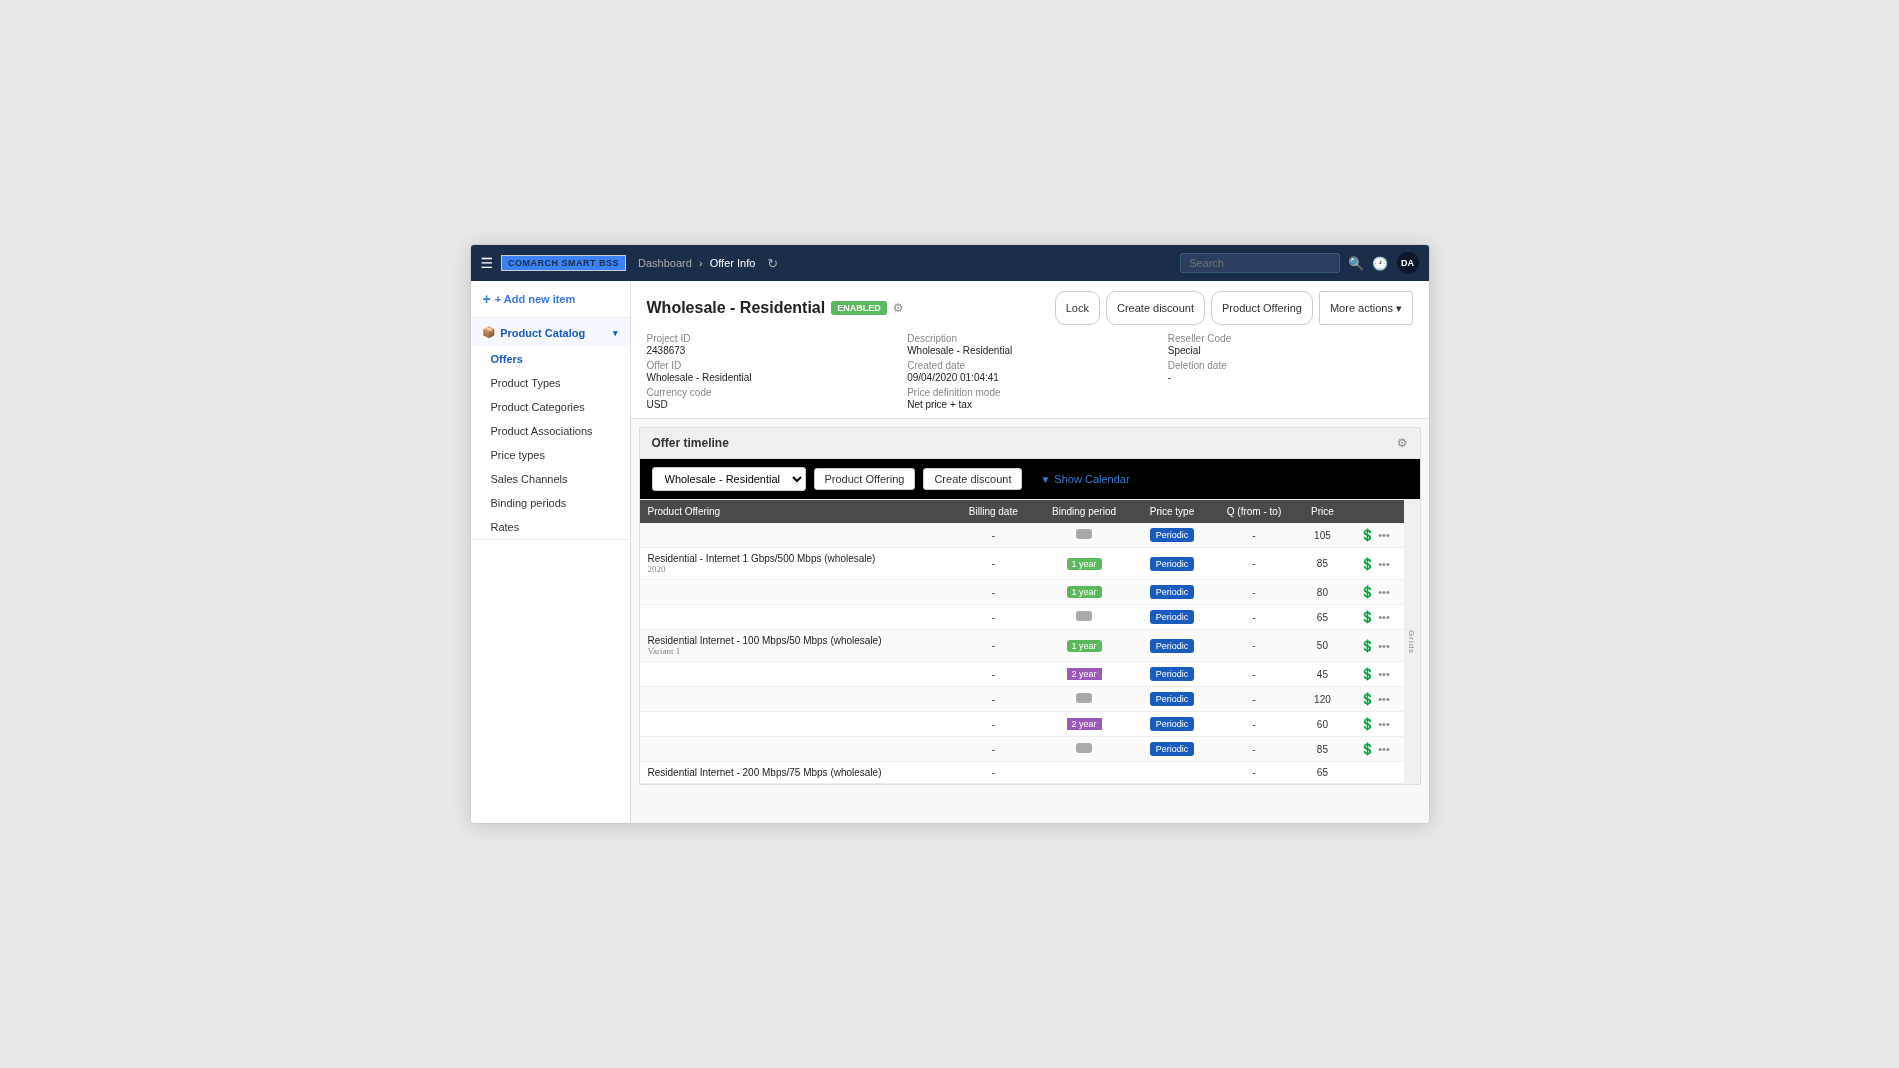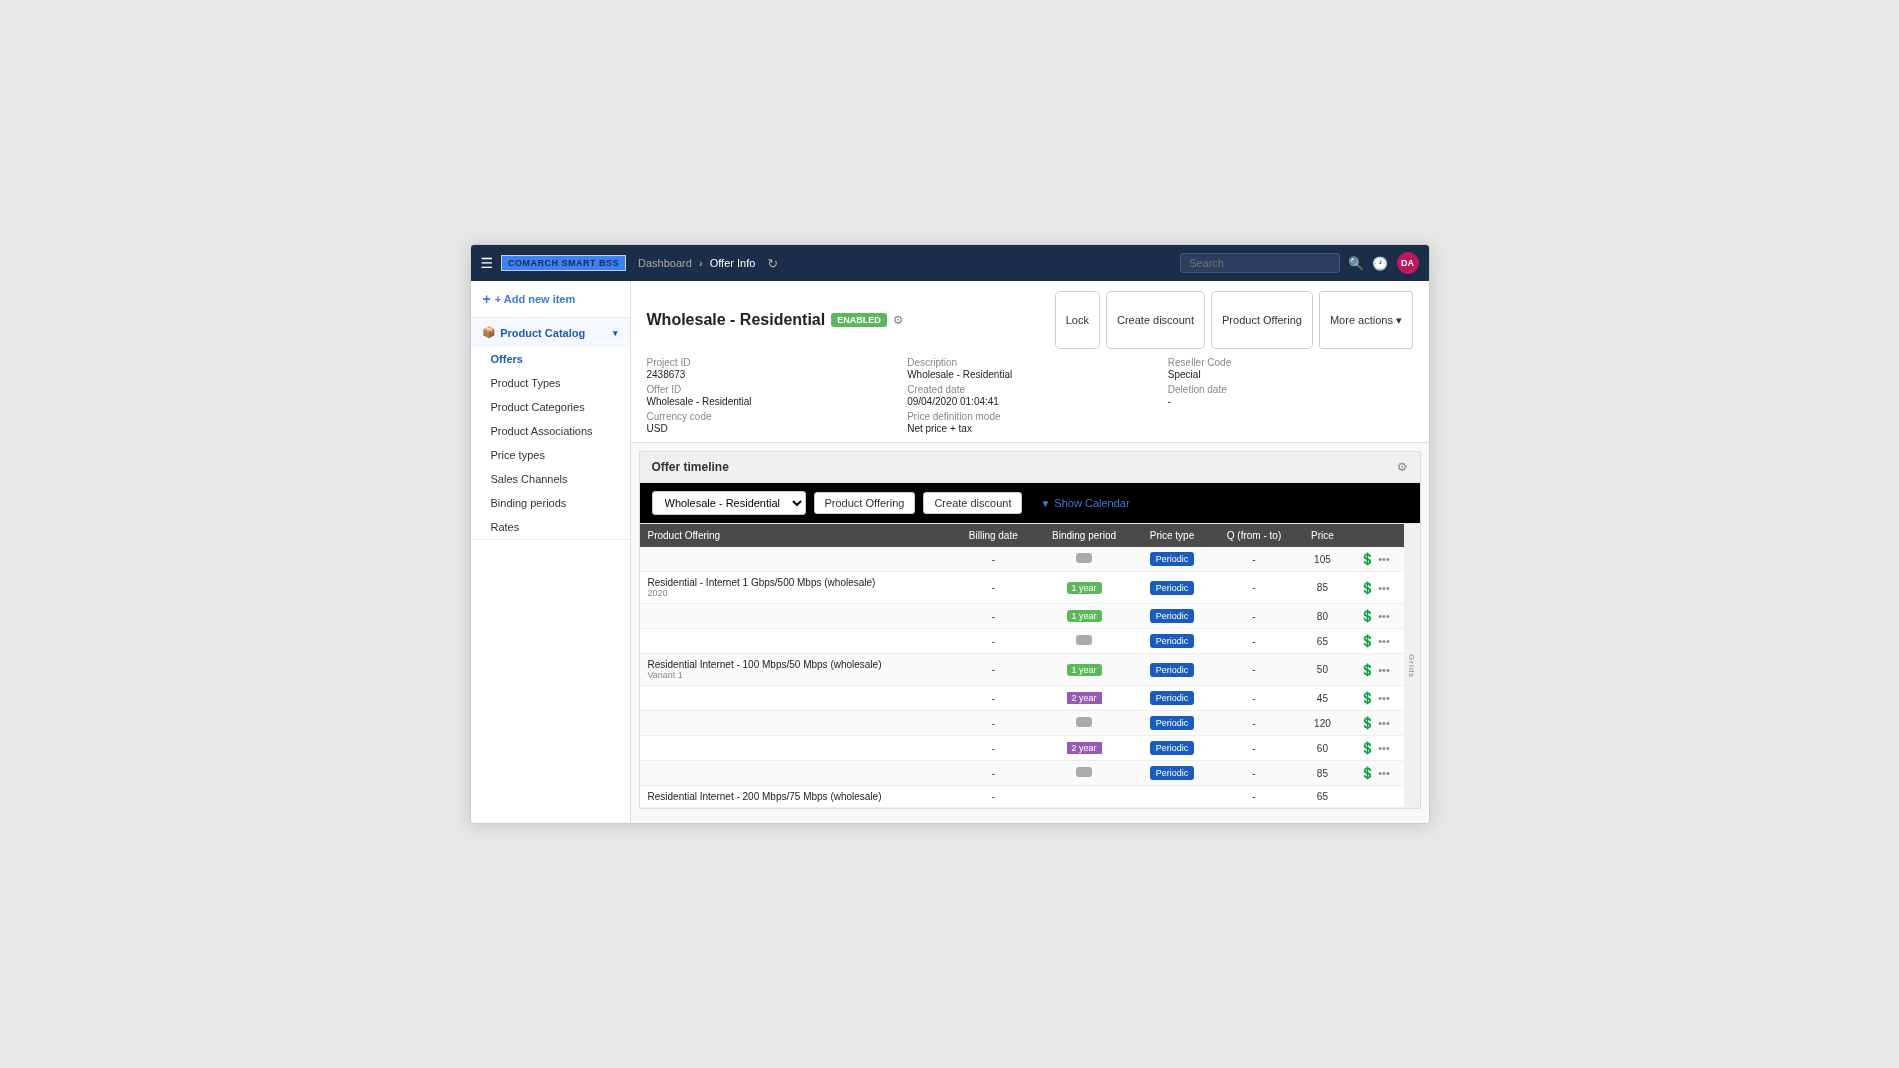--- a/index.html
+++ b/index.html
@@ -75,21 +75,21 @@
 
     .nav-icons {
       display: flex;
       align-items: center;
       gap: 8px;
       color: #aaa;
       font-size: 13px;
     }
 
     .user-avatar {
-      background: #be185d;
+      background: #0f172a;
       color: #fff;
       border-radius: 50%;
       width: 22px;
       height: 22px;
       display: flex;
       align-items: center;
       justify-content: center;
       font-size: 9px;
       font-weight: bold;
     }
@@ -193,24 +193,24 @@
     }
 
     .gear-icon { color: #888; font-size: 12px; cursor: pointer; }
 
     .header-actions {
       display: flex;
       gap: 6px;
     }
 
     .btn-action {
-      padding: 22px 10px;
+      padding: 10px 10px;
       border: 1px solid #ccc;
       background: #fff;
-      border-radius: 5px;
+      border-radius: 10px;
       font-size: 11px;
       color: #333;
       cursor: pointer;
     }
 
     .btn-more {
       padding: 5px 10px;
       border: 1px solid #ccc;
       background: #fff;
       border-radius: 3px;
@@ -331,21 +331,21 @@
 
     .data-table td {
       padding: 5px 8px;
       text-align: center;
       color: #333;
     }
 
     .data-table td:first-child { text-align: left; }
 
     .product-name { font-size: 10px; font-weight: 500; color: #222; }
-    .product-sub { font-size: 9px; color: #888; }
+    .product-sub { font-size: 9px; color: #888; font-family: Liberation Serif, serif; }
 
     .badge-year-1 {
       background: #5cb85c;
       color: #fff;
       font-size: 9px;
       padding: 1px 5px;
       border-radius: 3px;
       display: inline-block;
     }
 

